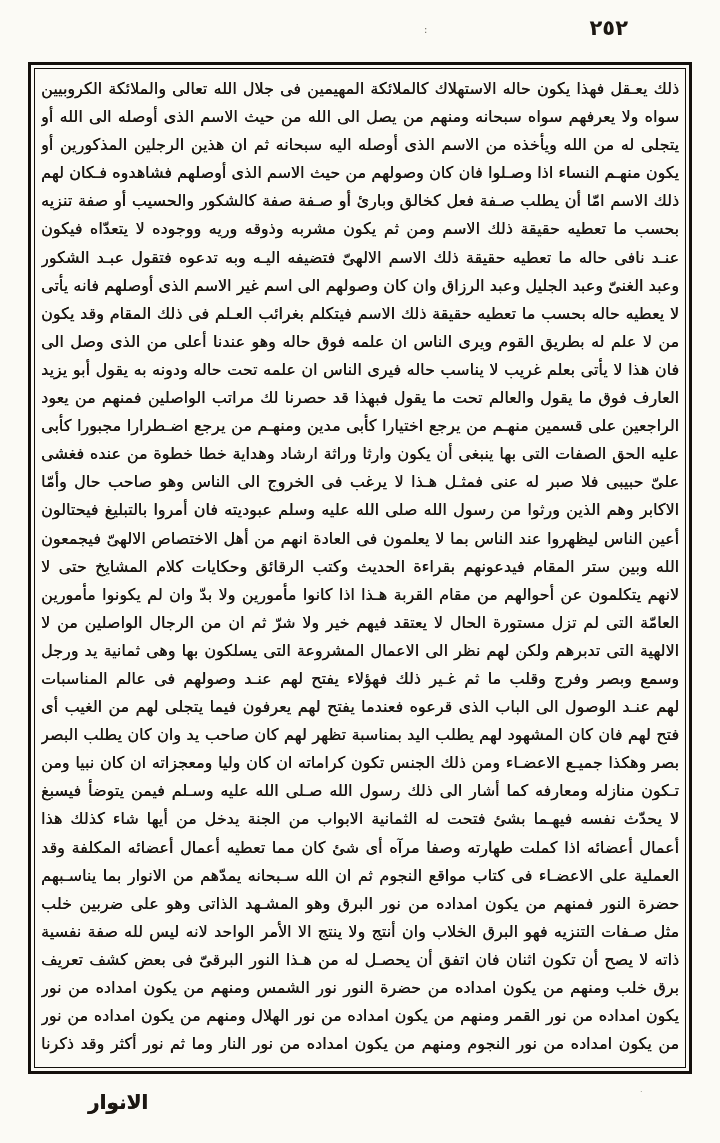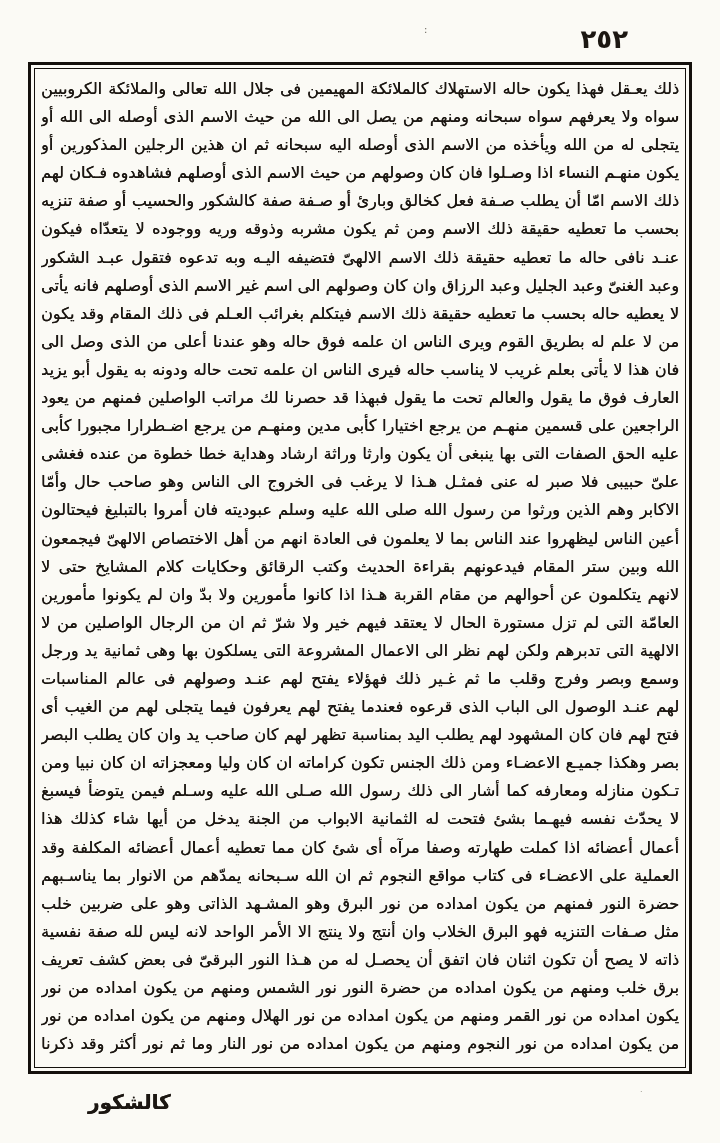--- a/index.html
+++ b/index.html
@@ -11,22 +11,22 @@
   body{
     width:720px;height:1143px;
     background:var(--paper);
     position:relative;
     overflow:hidden;
     font-family:"DejaVu Sans", sans-serif;
     color:var(--ink);
   }
   .page-number{
     position:absolute;
-    top:24px;right:92px;
-    font-size:26px;
+    top:16px;right:92px;
+    font-size:21px;
     font-weight:bold;
     letter-spacing:1px;
     color:var(--ink);
   }
   .artifact{
     position:absolute;
     color:#6a665e;
     font-size:10px;
   }
   .artifact.a1{top:24px;left:424px;}
@@ -114,15 +114,15 @@
         <div class="line">حضرة النور فمنهم من يكون امداده من نور البرق وهو المشـهد الذاتى وهو على ضربين خلب وغير خلب فان لم ينتج</div>
         <div class="line">مثل صـفات التنزيه فهو البرق الخلاب وان أنتج ولا ينتج الا الأمر الواحد لانه ليس لله صفة نفسية سوى واحدة هى عين</div>
         <div class="line">ذاته لا يصح أن تكون اثنان فان اتفق أن يحصـل له من هـذا النور البرقىّ فى بعض كشف تعريف الهىّ لا يكون</div>
         <div class="line">برق خلب ومنهم من يكون امداده من حضرة النور نور الشمس ومنهم من يكون امداده من نور البدر ومنهم من</div>
         <div class="line">يكون امداده من نور القمر ومنهم من يكون امداده من نور الهلال ومنهم من يكون امداده من نور السراج ومنهم</div>
         <div class="line">من يكون امداده من نور النجوم ومنهم من يكون امداده من نور النار وما ثم نور أكثر وقد ذكرنا مراتب هـذه</div>
       </div>
   </div>
 </div>
 
-<div class="catchword">كالشكور</div>
+<div class="catchword">الانوار</div>
 
 <div class="artifact a2">.</div>
 
 </body></html>

